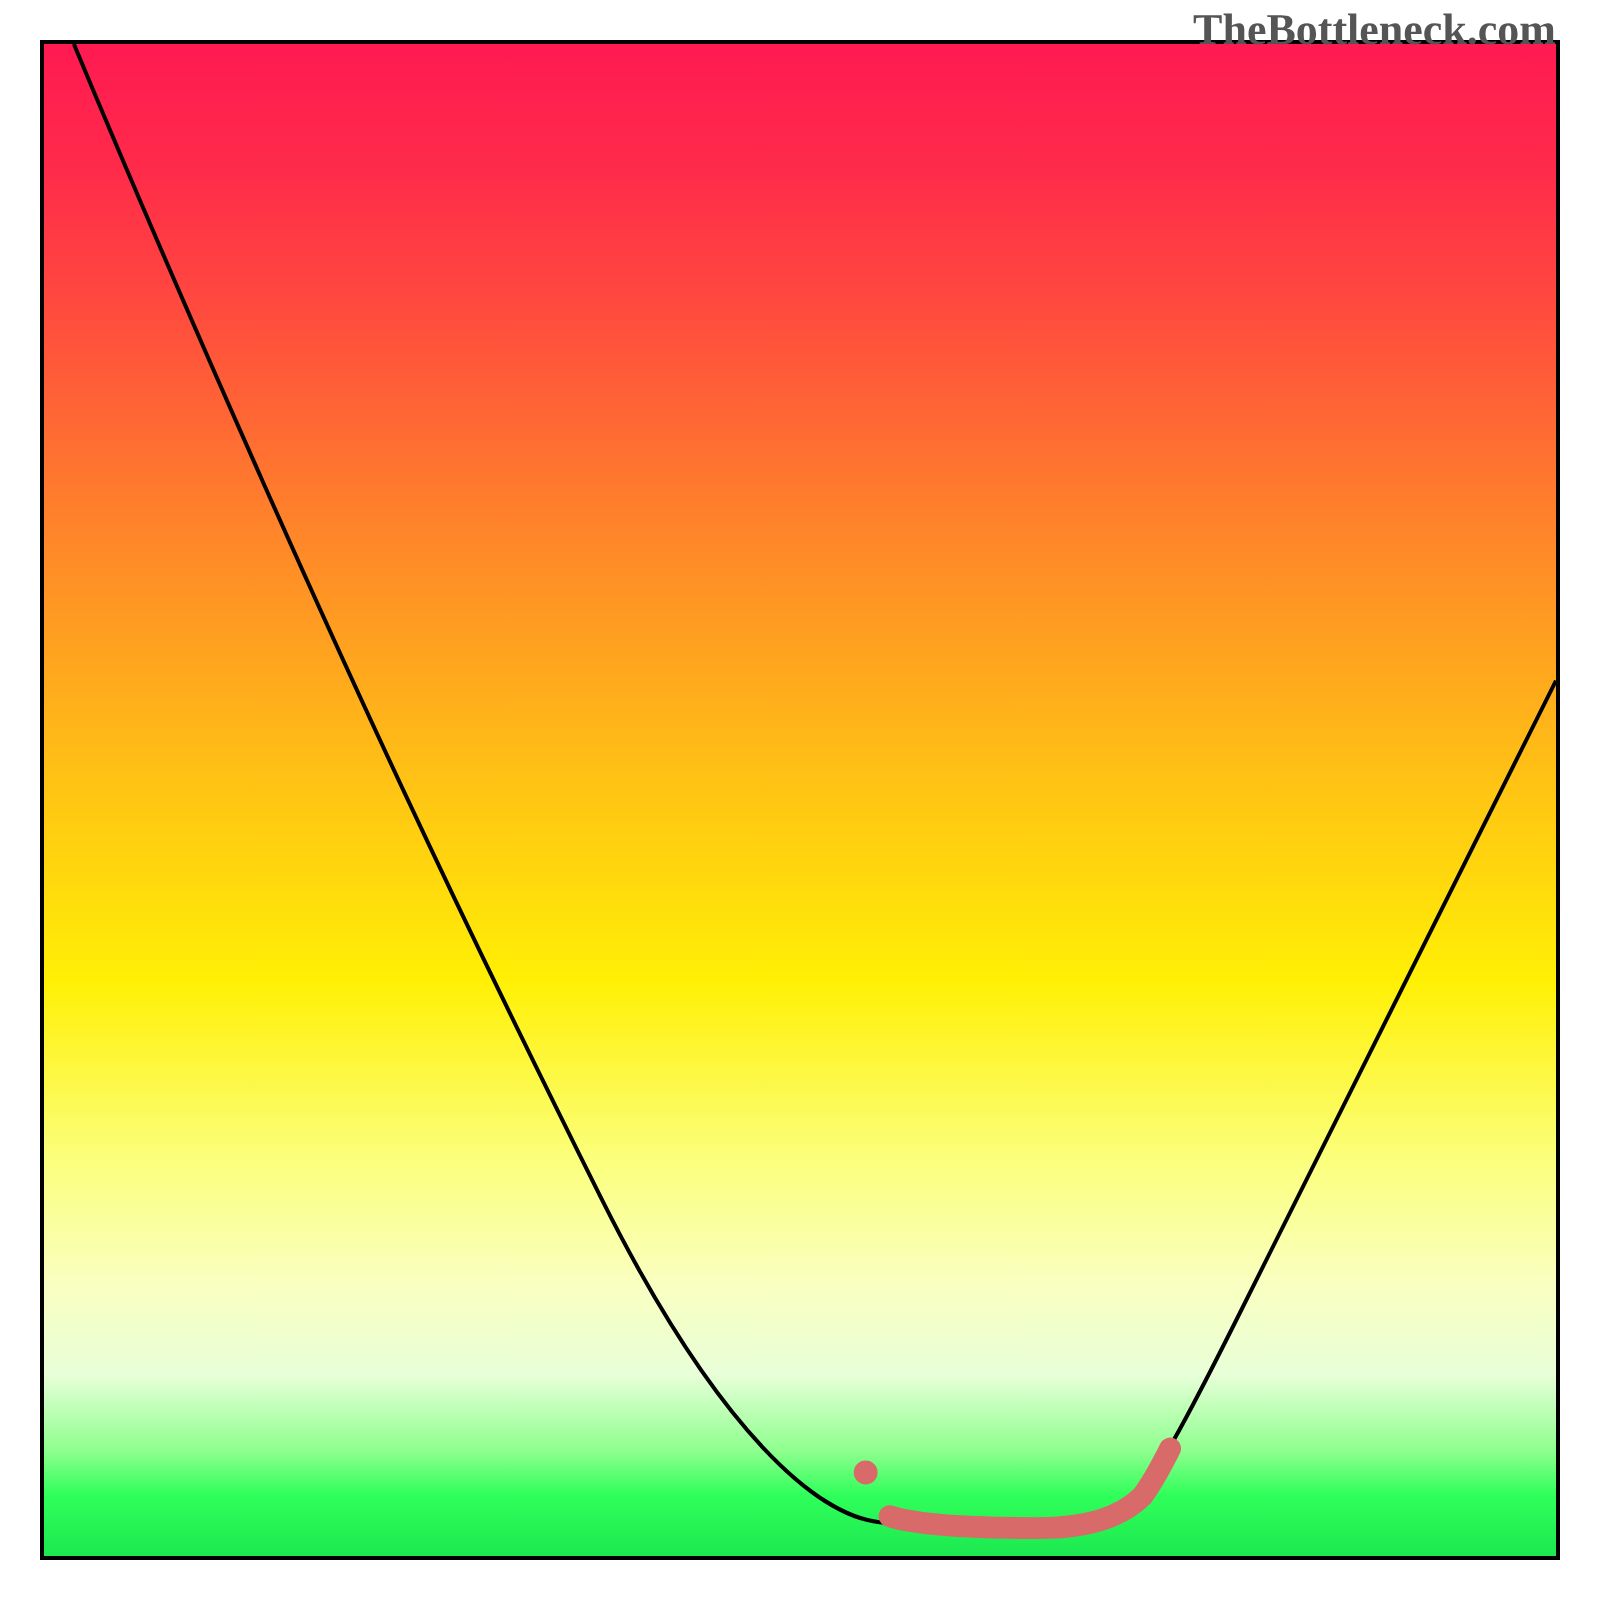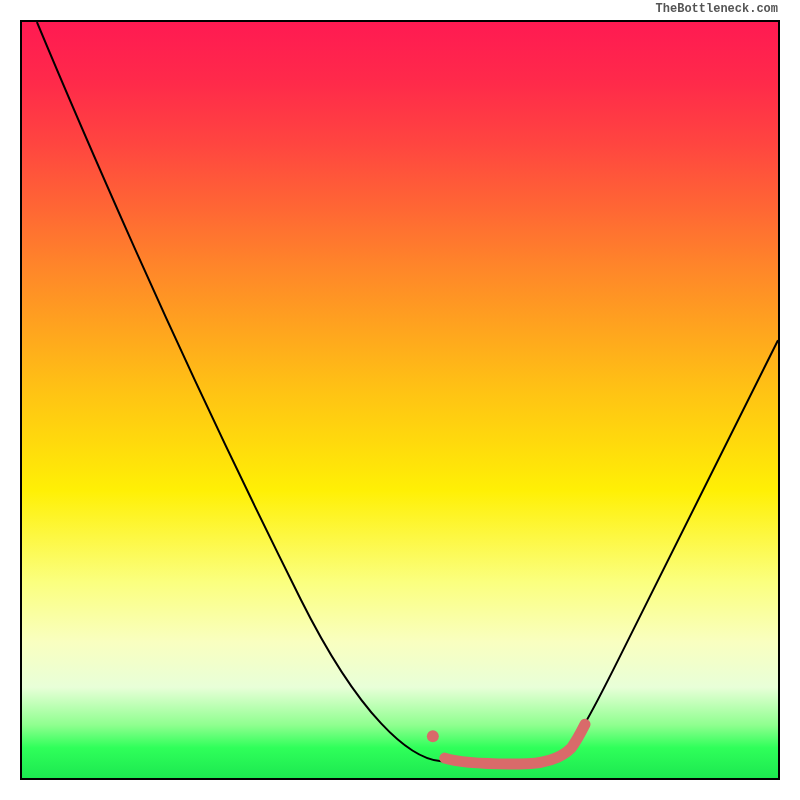--- a/index.html
+++ b/index.html
@@ -32,24 +32,24 @@
       #e8ffd8 88%,
       #8fff8f 93%,
       #2fff5a 96%,
       #1ce850 100%
     );
   }
   .watermark {
     position: absolute;
     top: 2px;
     right: 22px;
-    font-size: 12px;
+    font-size: 22px;
     font-weight: bold;
     color: #555;
-    font-family: Liberation Mono, monospace;
+    font-family: Liberation Serif, serif;
     z-index: 10;
   }
   svg.curve {
     position: absolute;
     left: 0;
     top: 0;
     width: 100%;
     height: 100%;
     pointer-events: none;
   }

